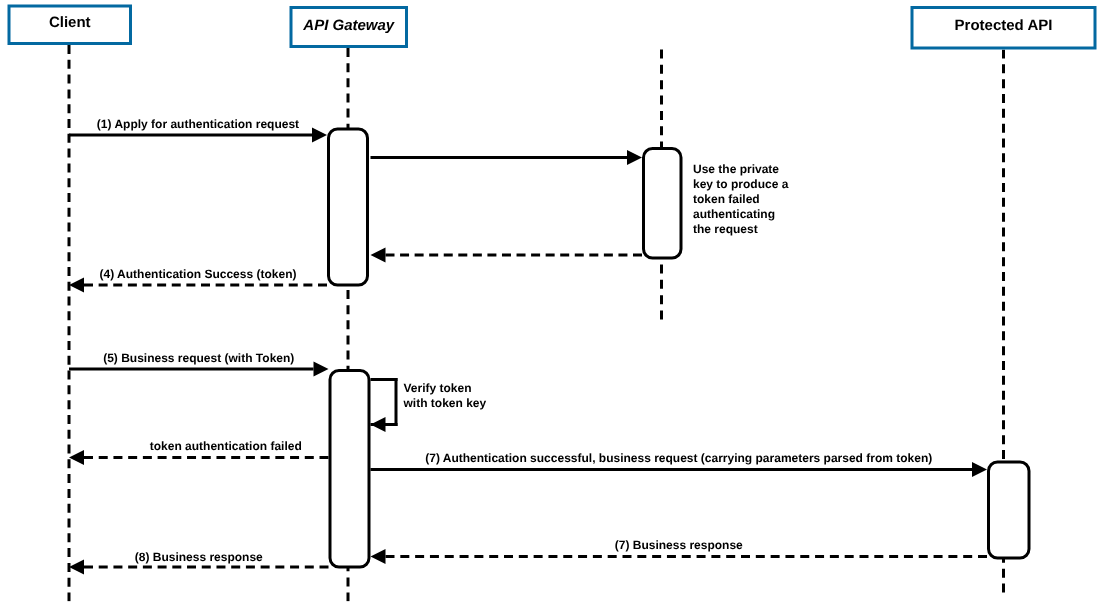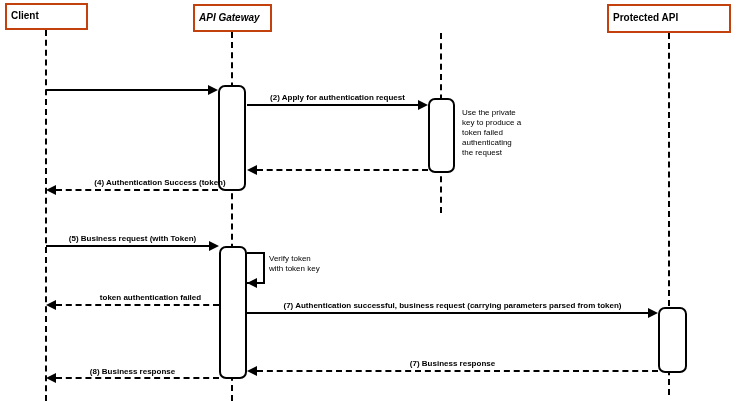--- a/index.html
+++ b/index.html
@@ -2,21 +2,21 @@
 <html><head>
 <meta charset="utf-8">
 <style>
   html,body { margin:0; padding:0; background:#ffffff; }
   .canvas {
     position:relative; width:738px; height:401px; background:#ffffff;
     font-family:"Liberation Sans", sans-serif; overflow:hidden; color:#000;
   }
   .participant {
     position:absolute; box-sizing:border-box; background:#ffffff;
-    border:2px solid #c2410c; display:flex; align-items:center; justify-content:flex-start;
+    border:2px solid #0369a1; display:flex; align-items:center; justify-content:center;
     text-align:center; font-weight:bold; font-size:10px; line-height:1.25; z-index:5; padding:0 4px;
   }
   .lifeline { position:absolute; width:0; border-left:2px dashed #000000; z-index:1; }
   .activation {
     position:absolute; box-sizing:border-box; background:#ffffff;
     border:2px solid #000000; border-radius:7px; z-index:2;
   }
   .mline { position:absolute; height:0; border-top:2px solid #000000; z-index:3; }
   .mline.dashed { border-top-style:dashed; }
   .mlabel {
@@ -24,21 +24,21 @@
     white-space:nowrap; z-index:4;
   }
   .arr { position:absolute; width:0; height:0; z-index:4;
          border-top:5px solid transparent; border-bottom:5px solid transparent; }
   .arr.right { border-left:10px solid #000000; }
   .arr.left  { border-right:10px solid #000000; }
   .selfloop {
     position:absolute; box-sizing:border-box; z-index:3;
     border-top:2px solid #000000; border-right:2px solid #000000; border-bottom:2px solid #000000;
   }
-  .textblock { position:absolute; font-size:8px; font-weight:normal; line-height:10px; z-index:4; }
+  .textblock { position:absolute; font-size:8px; font-weight:bold; line-height:10px; z-index:4; }
 </style>
 </head>
 <body>
 
 <div class="canvas">
 
   <div class="lifeline" style="left:45px; top:30px; height:371px;"></div>
   <div class="lifeline" style="left:231px; top:32px; height:369px;"></div>
   <div class="lifeline" style="left:440px; top:33px; height:180px;"></div>
   <div class="lifeline" style="left:668px; top:33px; height:362px;"></div>
@@ -51,39 +51,39 @@
   </div>
   <div class="participant" style="left:607px; top:4px; width:124px; height:29px;">
     <span>Protected API</span>
   </div>
 
   <div class="activation" style="left:218px; top:85px; width:28px; height:106px;"></div>
   <div class="activation" style="left:428px; top:98px; width:27px; height:75px;"></div>
   <div class="activation" style="left:219px; top:246px; width:28px; height:133px;"></div>
   <div class="activation" style="left:658px; top:307px; width:29px; height:66px;"></div>
 
+  <div class="mlabel" style="left:46px; top:78px; width:172px;">(1) Apply for authentication request</div>
   <div class="mline" style="left:46px; top:89px; width:162px;"></div>
   <div class="arr right" style="left:208px; top:85px;"></div>
 
-  <div class="mlabel" style="left:247px; top:93px; width:181px;">(2) Apply for authentication request</div>
   <div class="mline" style="left:247px; top:104px; width:171px;"></div>
   <div class="arr right" style="left:418px; top:100px;"></div>
 
   <div class="textblock" style="left:462px; top:108px; width:95px;">
     <div>Use the private</div>
     <div>key to produce a</div>
     <div>token failed</div>
     <div>authenticating</div>
     <div>the request</div>
   </div>
 
   <div class="mline dashed" style="left:257px; top:169px; width:171px;"></div>
   <div class="arr left" style="left:247px; top:165px;"></div>
 
-  <div class="mlabel" style="left:46px; top:178px; width:172px;padding-left:28px;">(4) Authentication Success (token)</div>
+  <div class="mlabel" style="left:46px; top:178px; width:172px;">(4) Authentication Success (token)</div>
   <div class="mline dashed" style="left:56px; top:189px; width:162px;"></div>
   <div class="arr left" style="left:46px; top:185px;"></div>
 
   <div class="mlabel" style="left:46px; top:234px; width:173px;">(5) Business request (with Token)</div>
   <div class="mline" style="left:46px; top:245px; width:163px;"></div>
   <div class="arr right" style="left:209px; top:241px;"></div>
 
   <div class="selfloop" style="left:247px; top:252px; width:18px; height:32px;"></div>
   <div class="arr left" style="left:247px; top:278px;"></div>
   <div class="textblock" style="left:269px; top:254px; width:90px;">

